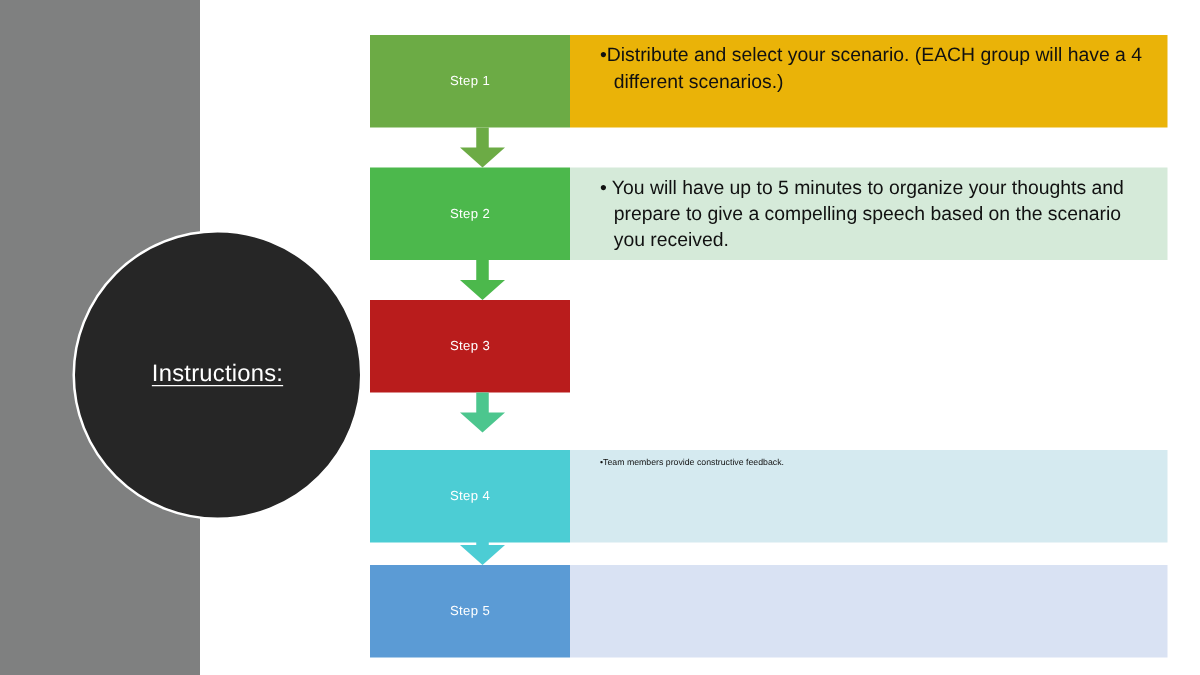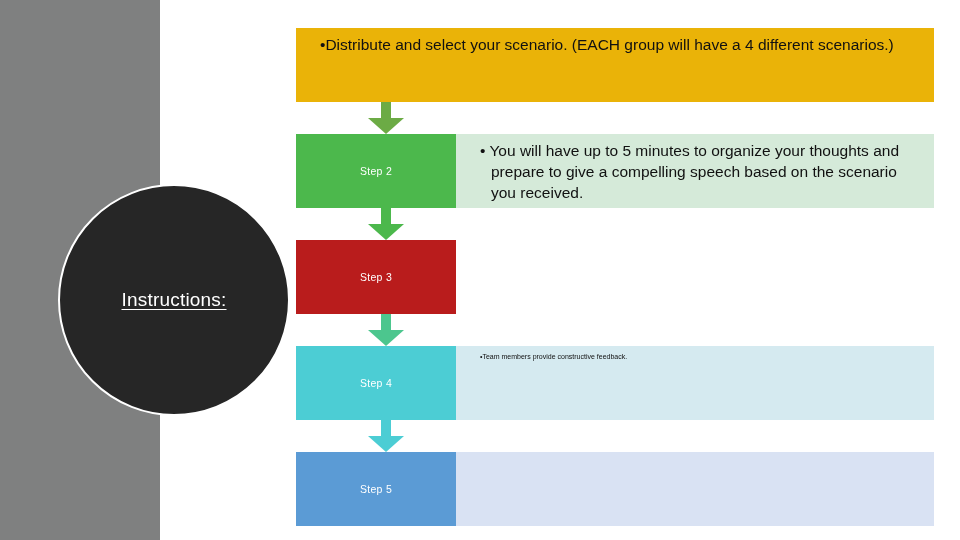--- a/index.html
+++ b/index.html
@@ -53,21 +53,21 @@
   .row {
     position:absolute;
     left:0;
     width:638px;
     height:74px;
     display:flex;
   }
   .row.r0 { top:0; }
   .row.r1 { top:106px; }
   .row.r2 { top:212px; }
-  .row.r3 { top:318px;justify-content:center; }
+  .row.r3 { top:332px;justify-content:center; }
   .row.r4 { top:424px; }
 
   .step-box {
     width:160px;
     height:74px;
     position:relative;
     flex:0 0 160px;
   }
   .step-label {
     position:absolute;
@@ -137,20 +137,23 @@
 <div class="grey-panel" style="background: rgb(127, 128, 128);"></div>
 
 <div class="circle-wrap">
   <div class="circle" style="background: rgb(38, 38, 38); border-color: rgb(255, 255, 255);"></div>
   <div class="circle-label" style="color: rgb(255, 255, 255);">Instructions:</div>
 </div>
 
 <div class="flow">
 
   <div class="row r0">
+    <div class="step-box" style="background: rgb(108, 171, 69);">
+      <div class="step-label">Step 1</div>
+    </div>
     <div class="content-box pad-tight" style="background: #eab308;">
       <div class="content-text">•Distribute and select your scenario. (EACH group will have a 4 different scenarios.)</div>
     </div>
   </div>
   <div class="arrow a0">
     <div class="shaft" style="background: rgb(108, 171, 69);"></div>
     <div class="head" style="border-top-color: rgb(108, 171, 69);"></div>
   </div>
 
   <div class="row r1">

